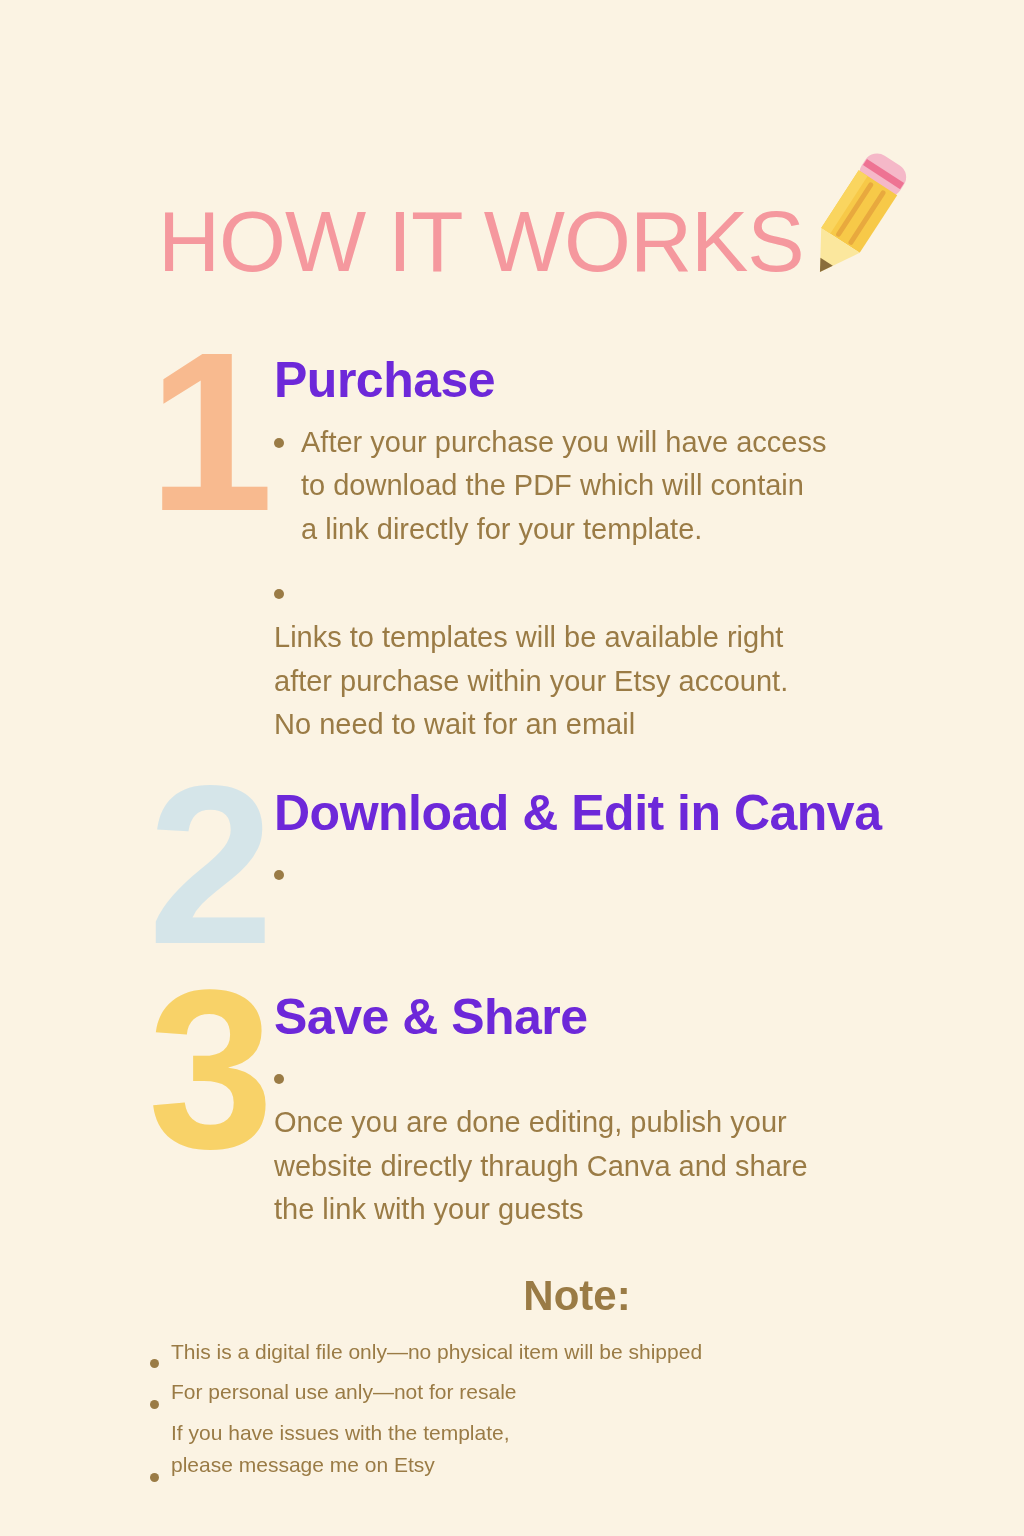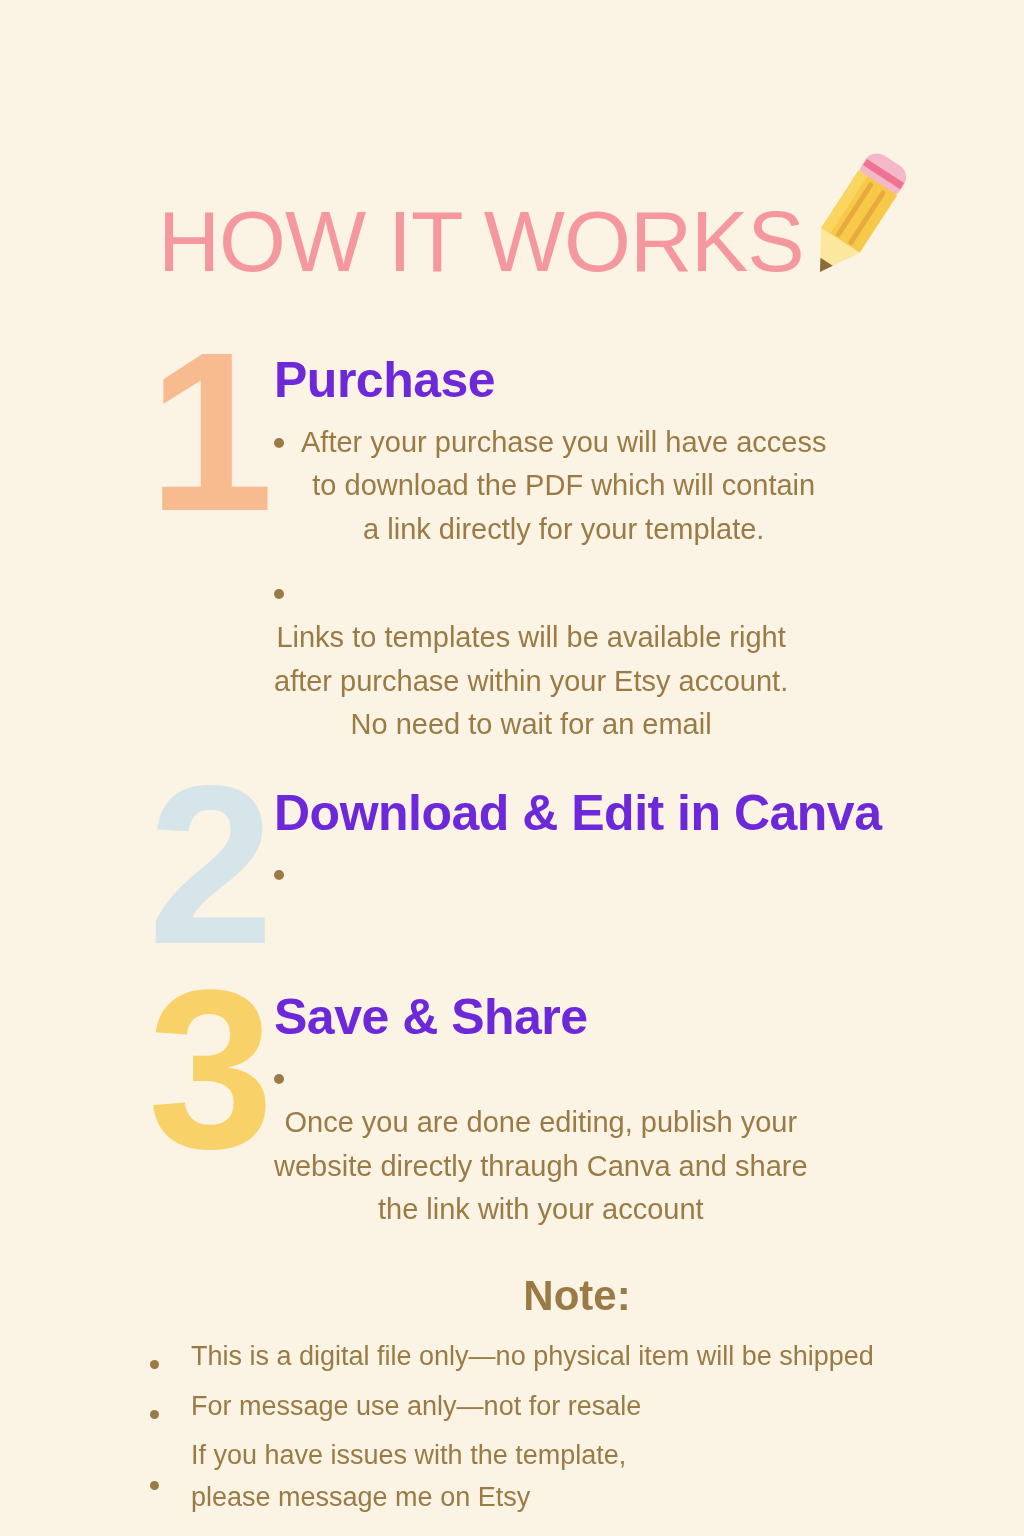--- a/index.html
+++ b/index.html
@@ -74,21 +74,20 @@
     margin: 0;
     padding: 0;
   }
   ul.bullets li {
     display: flex;
     align-items: flex-start;
     gap: 17px;
     margin-bottom: 21px;
     font-size: 29px;
     line-height: 1.5;
-    text-align: center;
   }
   ul.bullets li:last-child { margin-bottom: 0; flex-direction: column; }
   .dot {
     width: 10px; height: 10px;
     border-radius: 50%;
     background: #9A7B45;
     margin-top: 17px;
     flex: none;
   }
   .li-text { white-space: pre-line; }
@@ -104,24 +103,24 @@
     color: #9A7B45;
     text-align: center;
   }
   ul.note-bullets {
     list-style: none;
     margin: 0;
     padding: 0;
   }
   ul.note-bullets li {
     display: flex;
-    align-items: center;
-    gap: 32px;
+    align-items: flex-end;
+    gap: 12px;
     margin-bottom: 8px;
-    font-size: 27px;
+    font-size: 21px;
     line-height: 1.55;
   }
   ul.note-bullets .dot {
     width: 9px; height: 9px;
     margin-top: 16px;
   }
 </style>
 </head>
 <body>
 
@@ -176,36 +175,36 @@
 
 <div class="section sec-3">
   <div class="step-number num-3">3</div>
   <div>
     <h2 class="sec-heading">Save &amp; Share</h2>
     <ul class="bullets">
       <li>
         <span class="dot"></span>
         <span class="li-text">Once you are done editing, publish your
 website directly thraugh Canva and share
-the link with your account</span>
+the link with your guests</span>
       </li>
     </ul>
   </div>
 </div>
 
 <div class="note">
   <h2 class="note-heading">Note:</h2>
   <ul class="note-bullets">
     <li>
       <span class="dot"></span>
       <span class="li-text">This is a digital file only—no physical item will be shipped</span>
     </li>
     <li>
       <span class="dot"></span>
-      <span class="li-text">For message use anly—not for resale</span>
+      <span class="li-text">For personal use anly—not for resale</span>
     </li>
     <li>
       <span class="dot"></span>
       <span class="li-text">If you have issues with the template,
 please message me on Etsy</span>
     </li>
   </ul>
 </div>
 
 </body></html>

